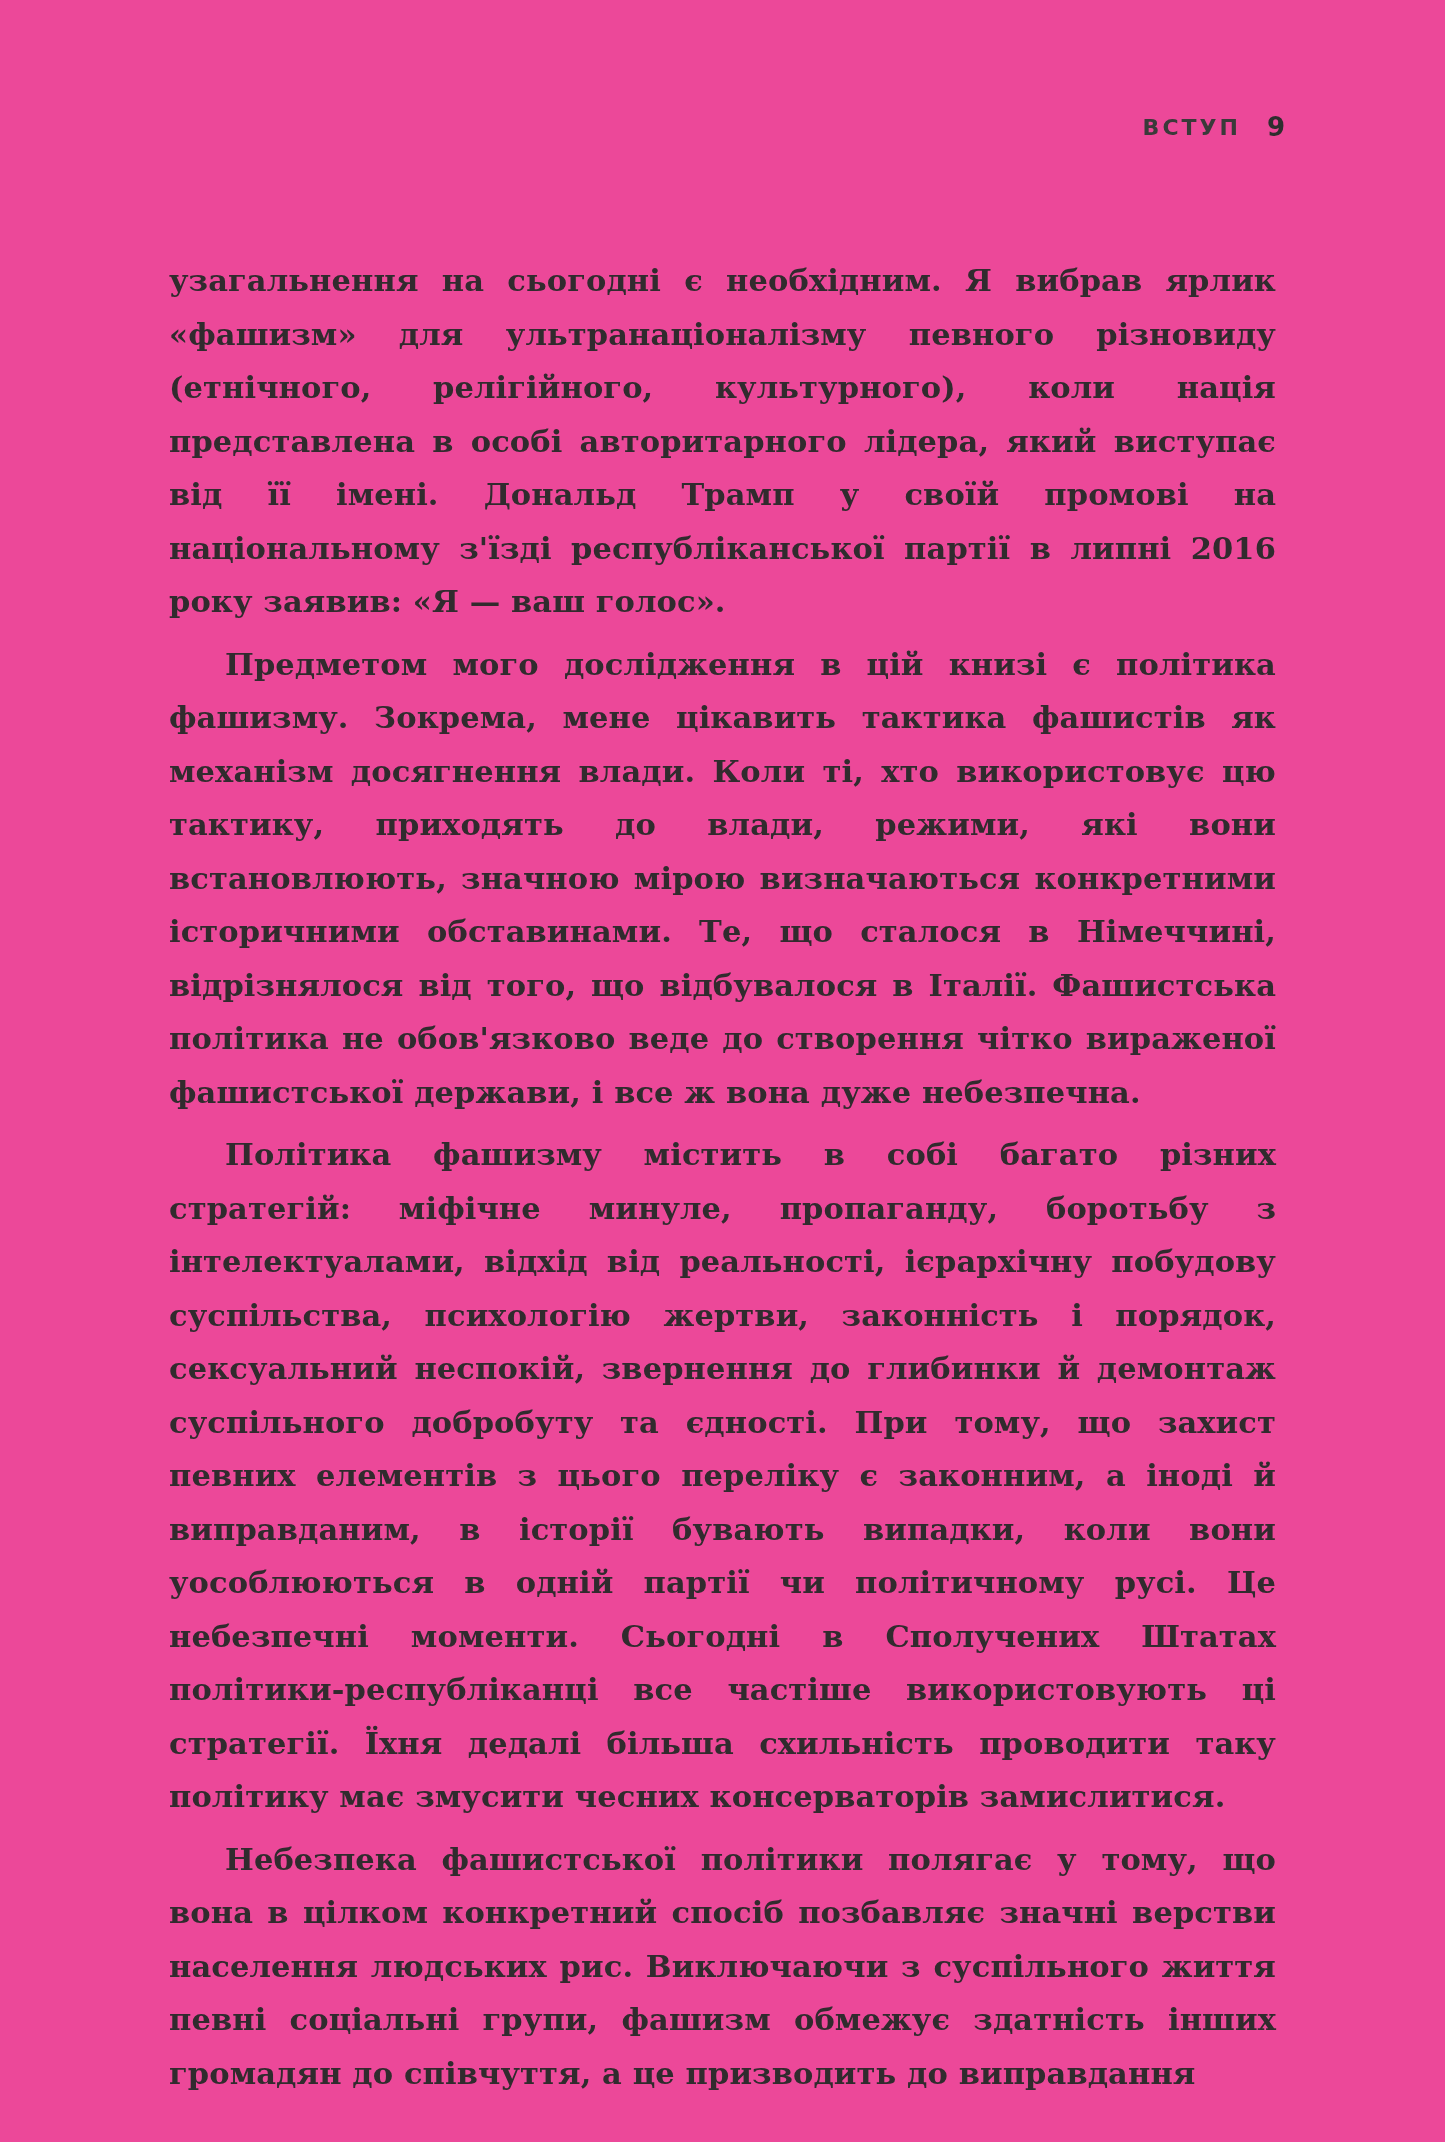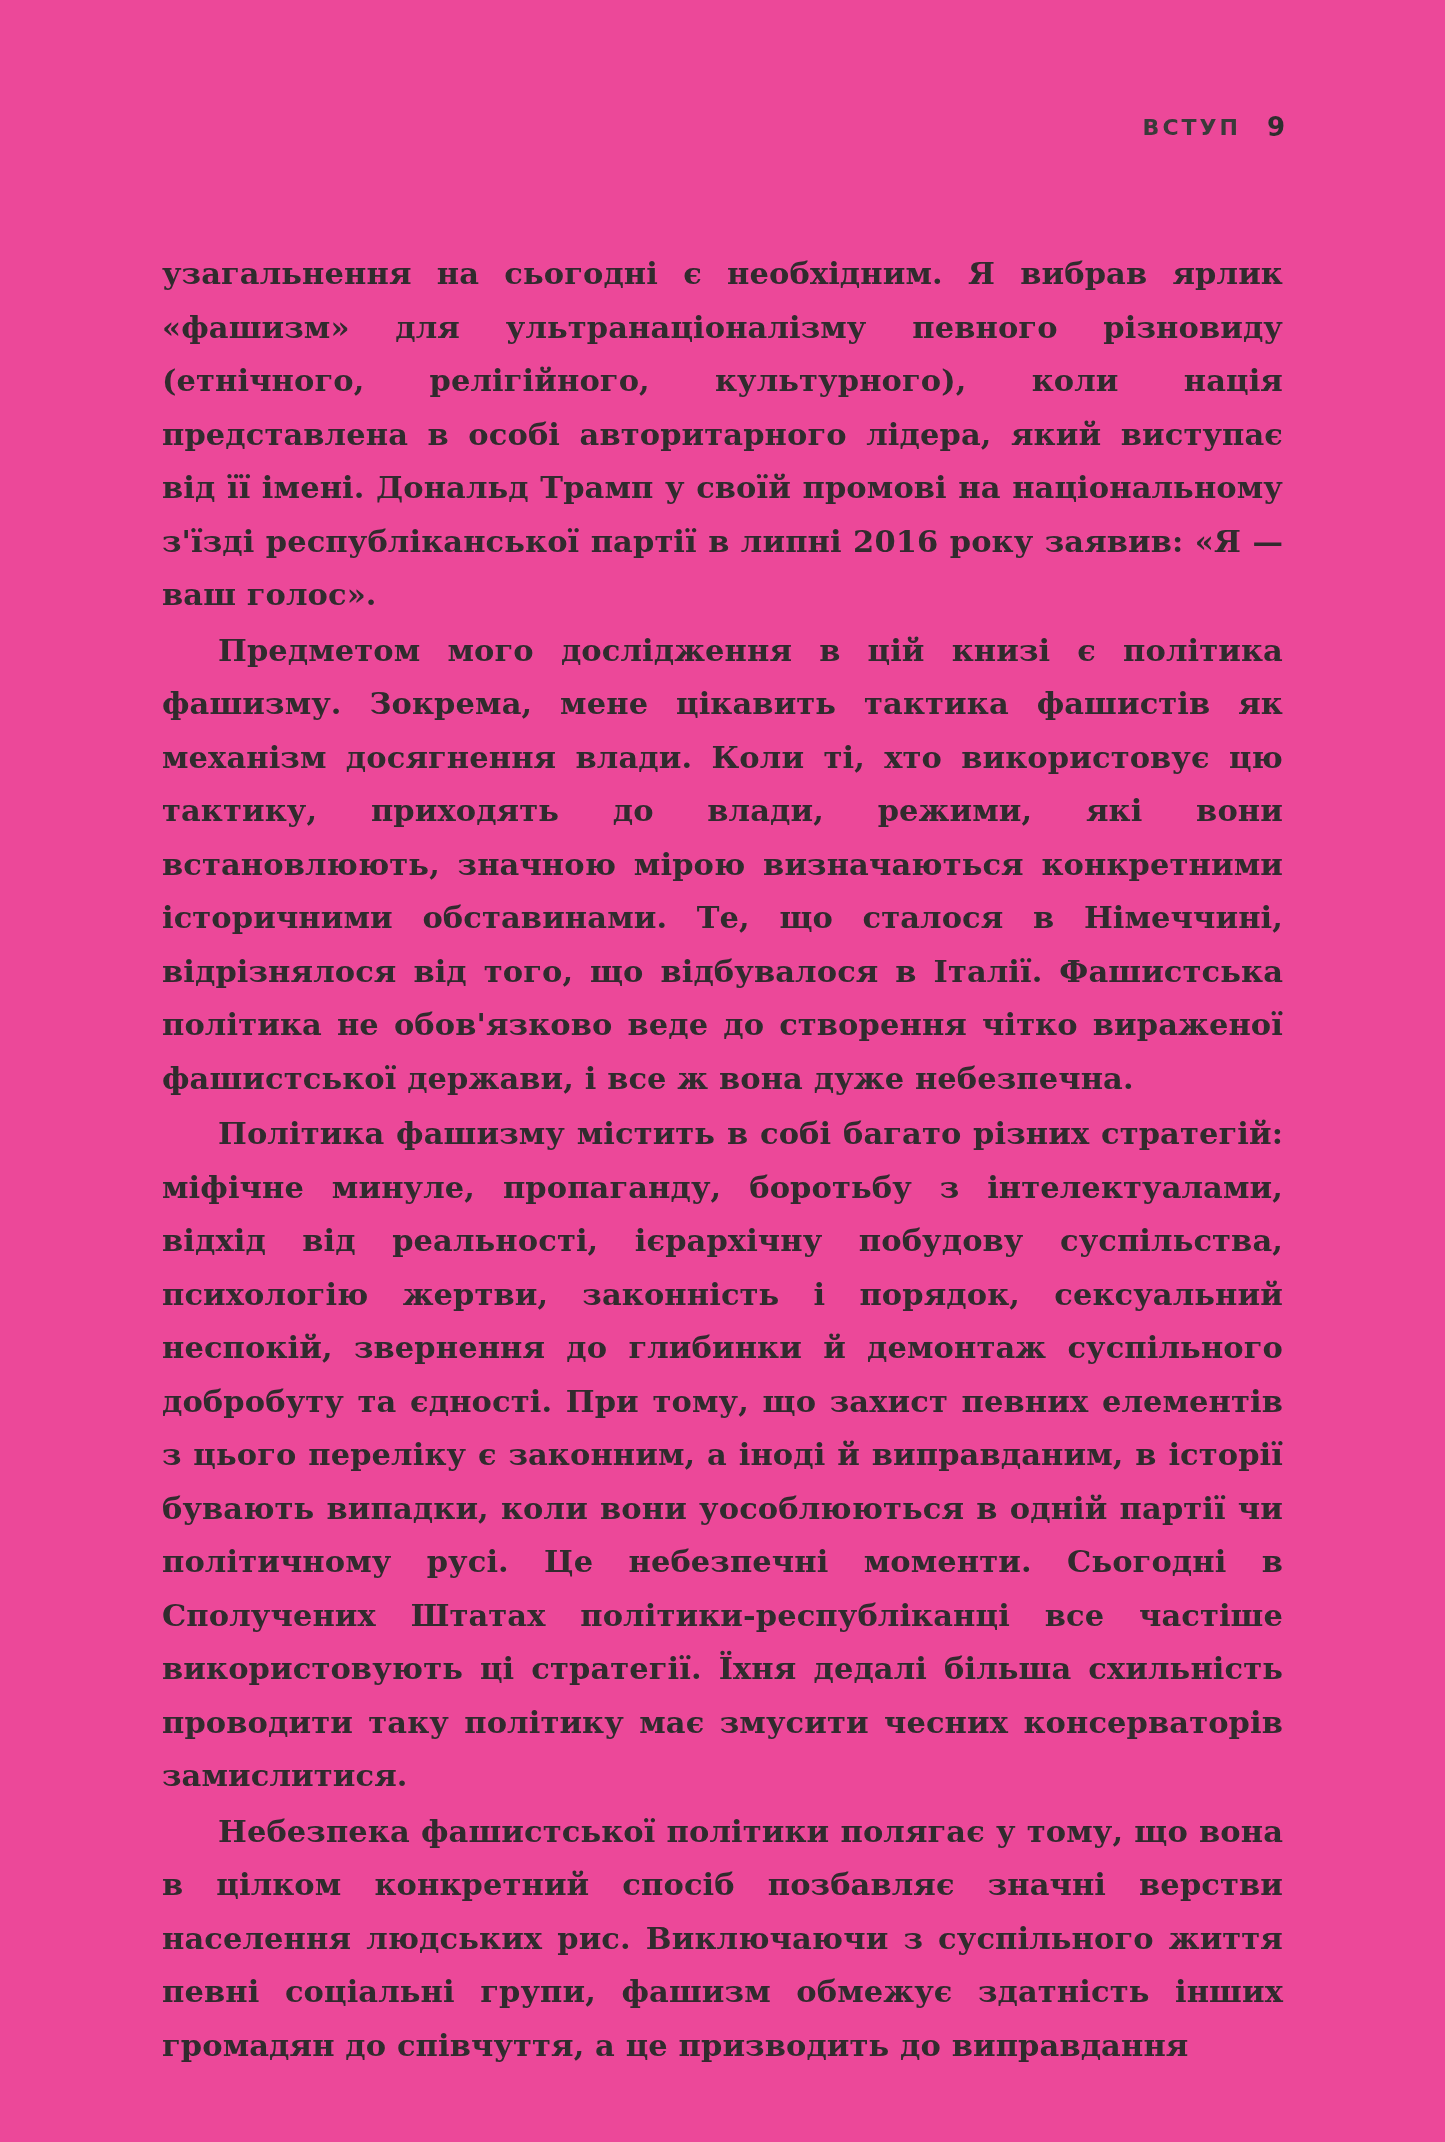--- a/index.html
+++ b/index.html
@@ -40,21 +40,21 @@
   }
 
   
   .column {
     position: absolute;
     left: 160px;
     top: 245px;
     width: 1125px;
   }
   p.para {
-    margin: 2px;
+    margin: 9px;
     color: #2b2b2b;
     font-size: 30.5px;
     line-height: 53.5px;
     text-align: justify;
     text-justify: inter-word;
     font-weight: 700;
     letter-spacing: 0.1px;
     -webkit-font-smoothing: none;
   }
   p.para.indent {

